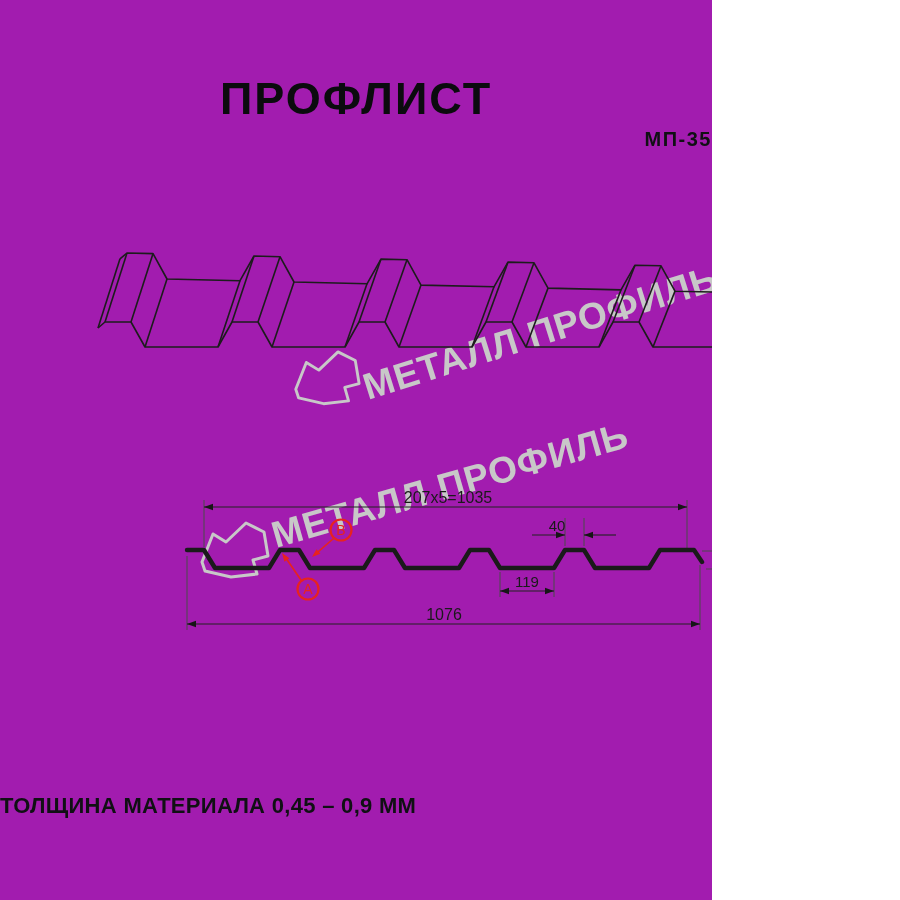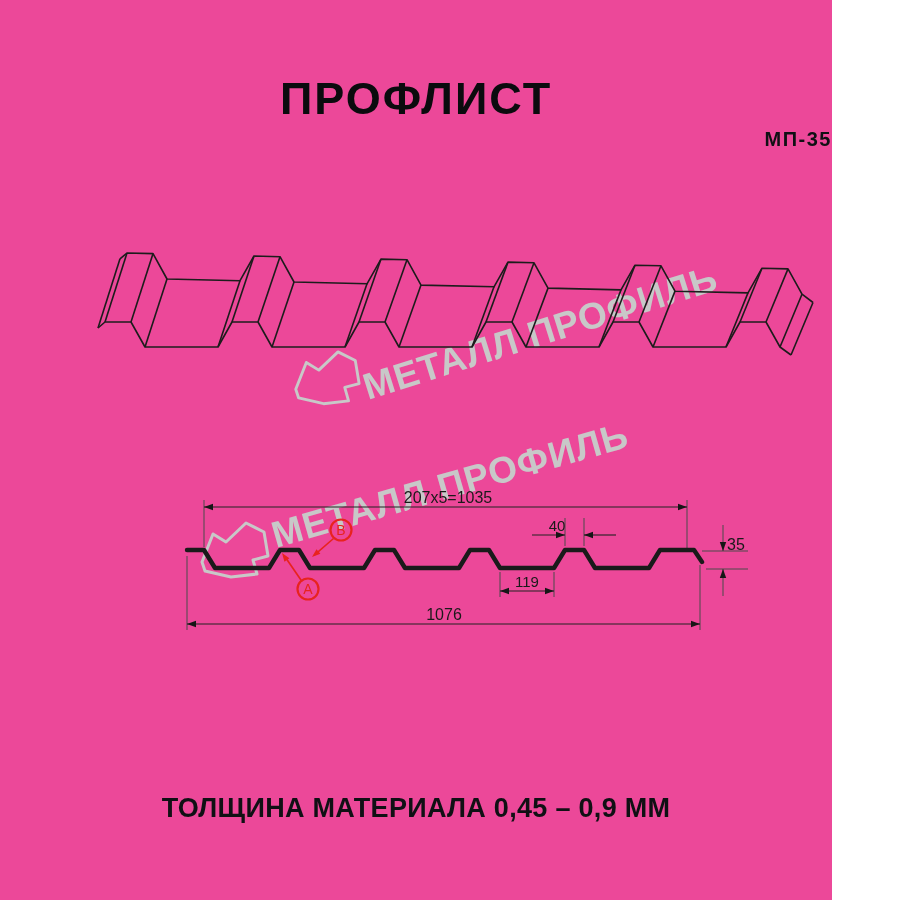--- a/index.html
+++ b/index.html
@@ -1,23 +1,23 @@
 <!DOCTYPE html>
 <html><head>
 <meta charset="utf-8">
 <style>
   html,body{margin:0;padding:0;background:#fff;}
-  .page{position:relative;width:832px;height:900px;background:#ec4899;overflow:hidden;
+  .page{position:relative;width:712px;height:900px;background:#a21caf;overflow:hidden;
         font-family:"Liberation Sans",sans-serif;color:#0e0e12;}
   .title{position:absolute;top:76px;left:0;width:100%;text-align:center;
          font-size:45px;font-weight:bold;letter-spacing:2px;line-height:1;color:#0b0b0e;}
   .subtitle{position:absolute;top:129px;left:0;width:100%;text-align:right;
          font-size:20px;font-weight:bold;letter-spacing:1.5px;line-height:1;color:#101014;}
-  .footer{position:absolute;top:795px;left:0;width:100%;text-align:center;
-         font-size:27px;font-weight:bold;letter-spacing:0.3px;line-height:1;color:#101014;}
+  .footer{position:absolute;top:795px;left:0;width:100%;text-align:left;
+         font-size:22px;font-weight:bold;letter-spacing:0.3px;line-height:1;color:#101014;}
   .fig{position:absolute;}
   #svg3d{left:85px;top:220px;}
   #svgsec{left:150px;top:415px;}
   .wm-logo{fill:none;stroke:var(--wm,#c8c8c8);stroke-width:3px;stroke-linejoin:round;}
   .wm-text{fill:var(--wm,#c8c8c8);font-family:"Liberation Sans",sans-serif;
            font-weight:bold;font-size:37px;letter-spacing:1px;}
   .dimtext{fill:#1a1a1a;font-family:"Liberation Sans",sans-serif;font-size:16px;}
   .dimtext.small{font-size:15px;}
   .redtext{font-family:"Liberation Sans",sans-serif;font-size:14px;}
 </style>

